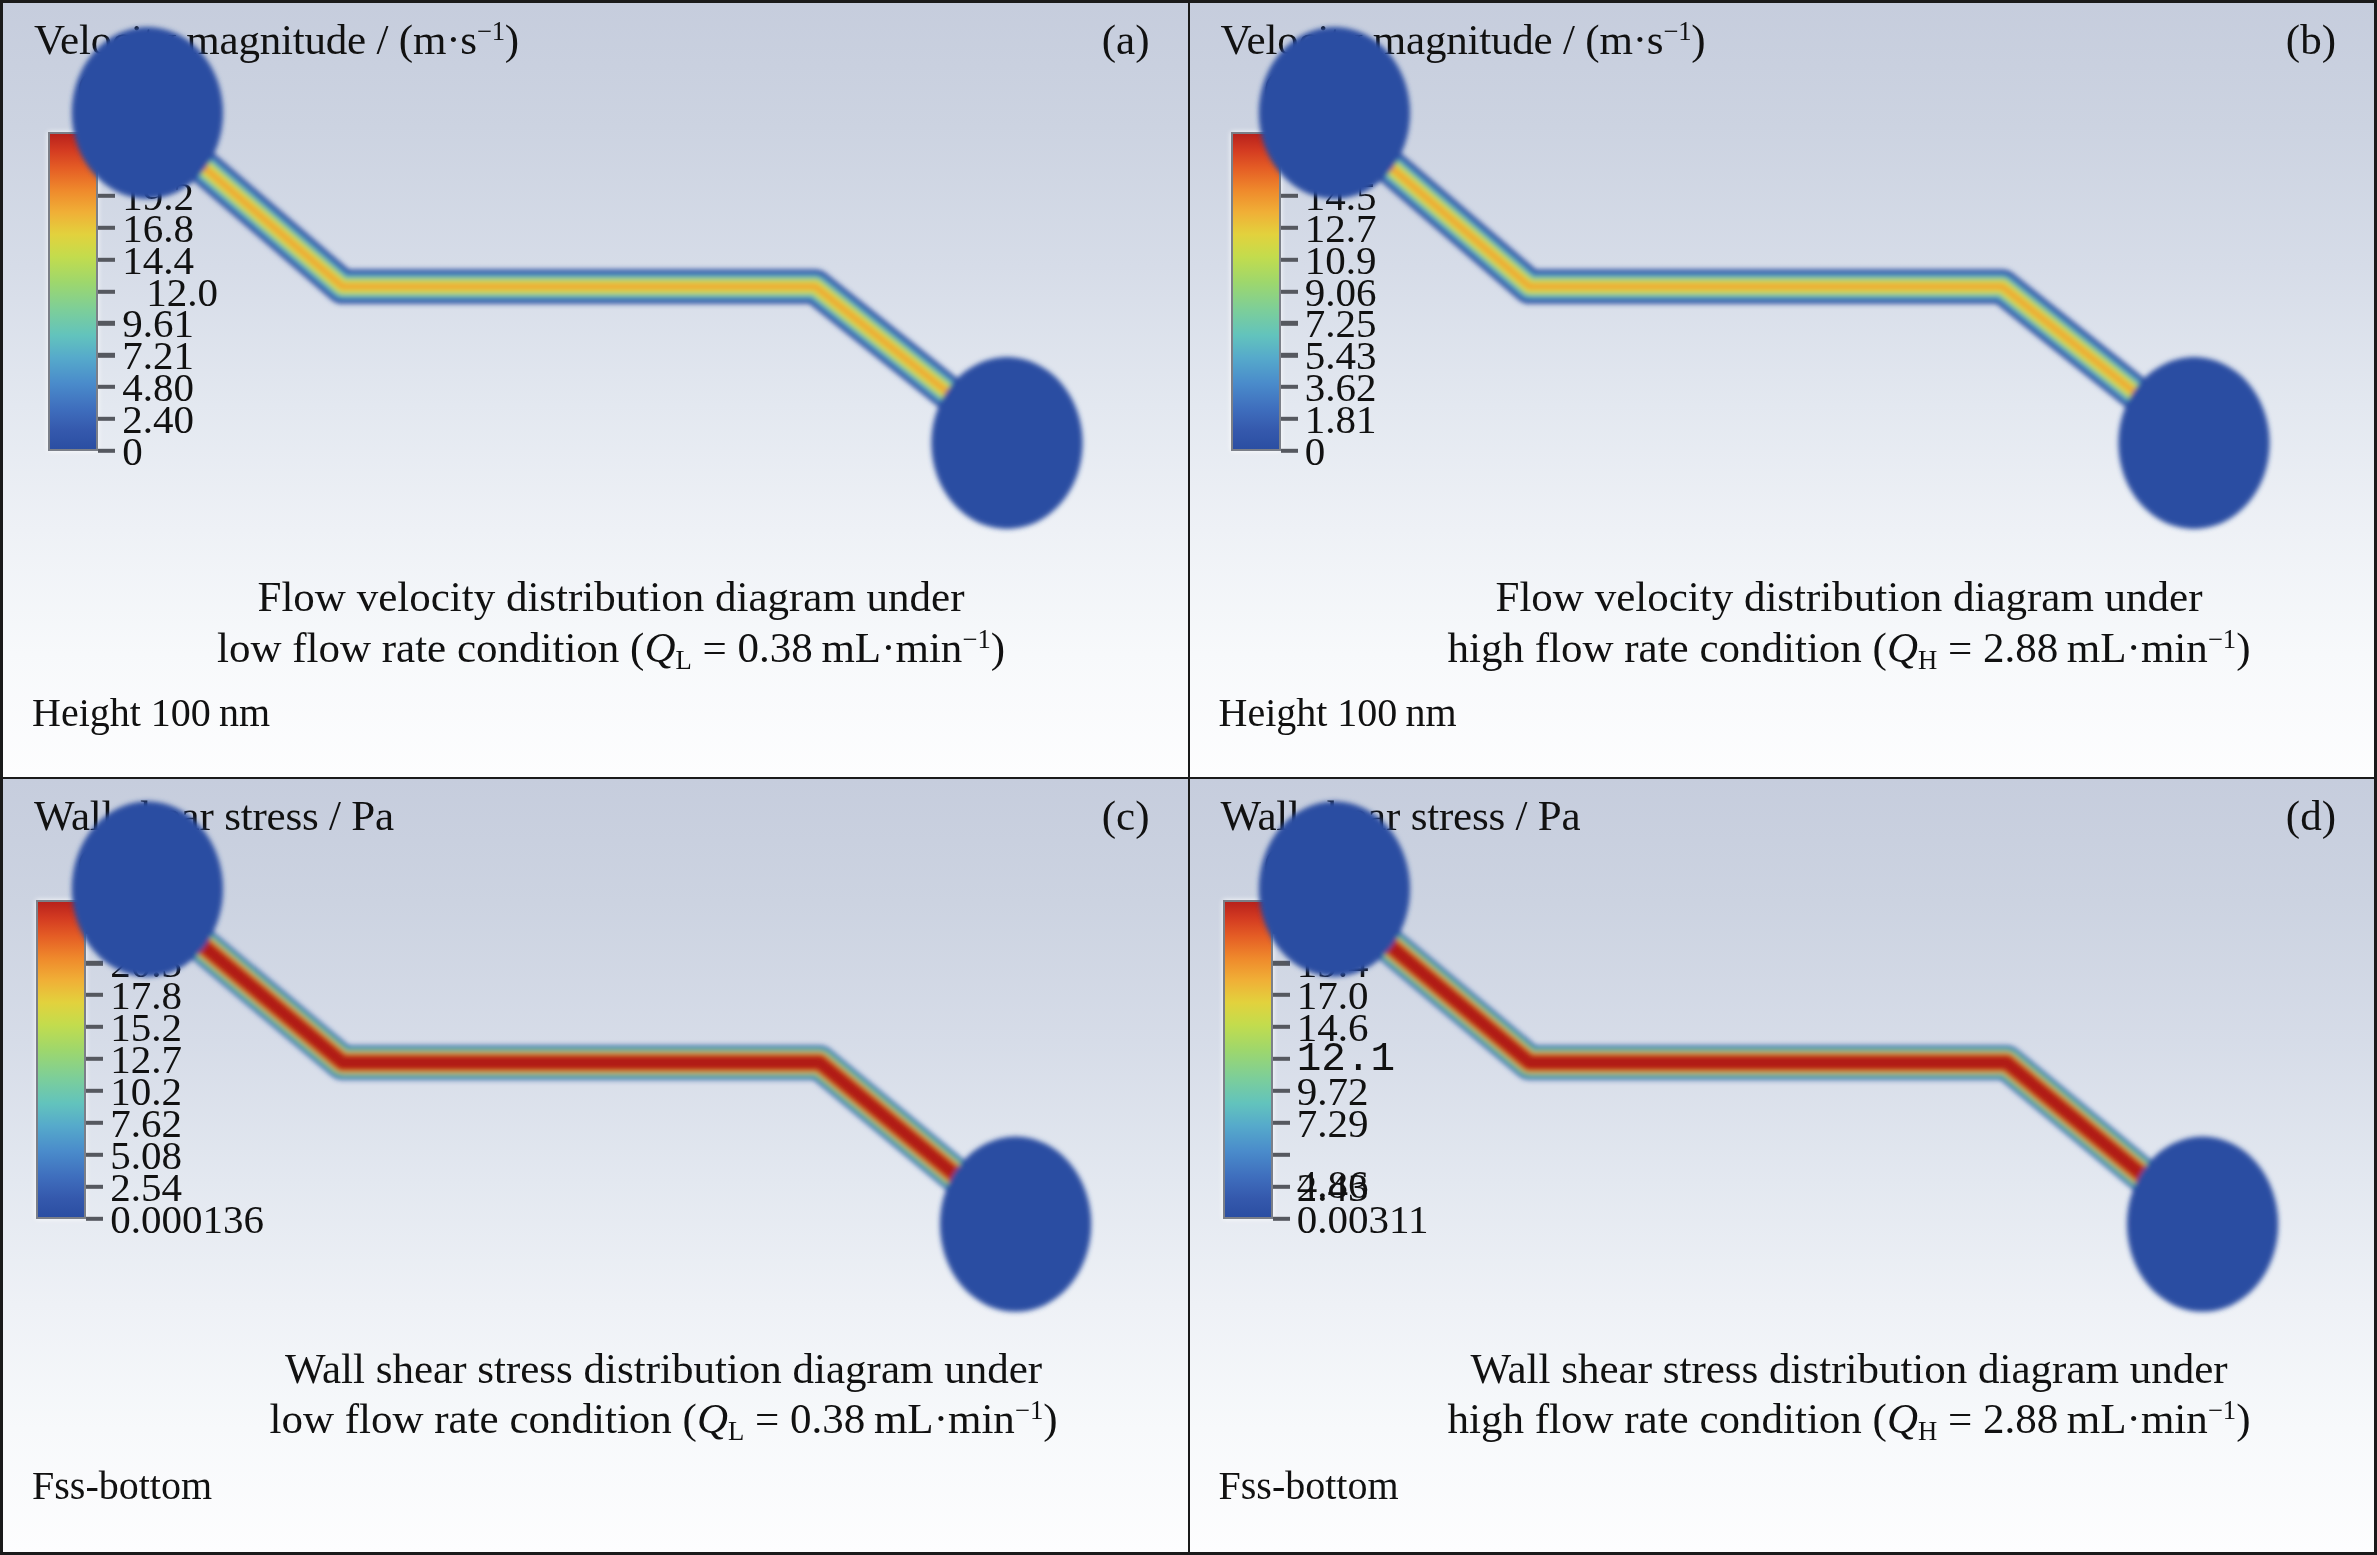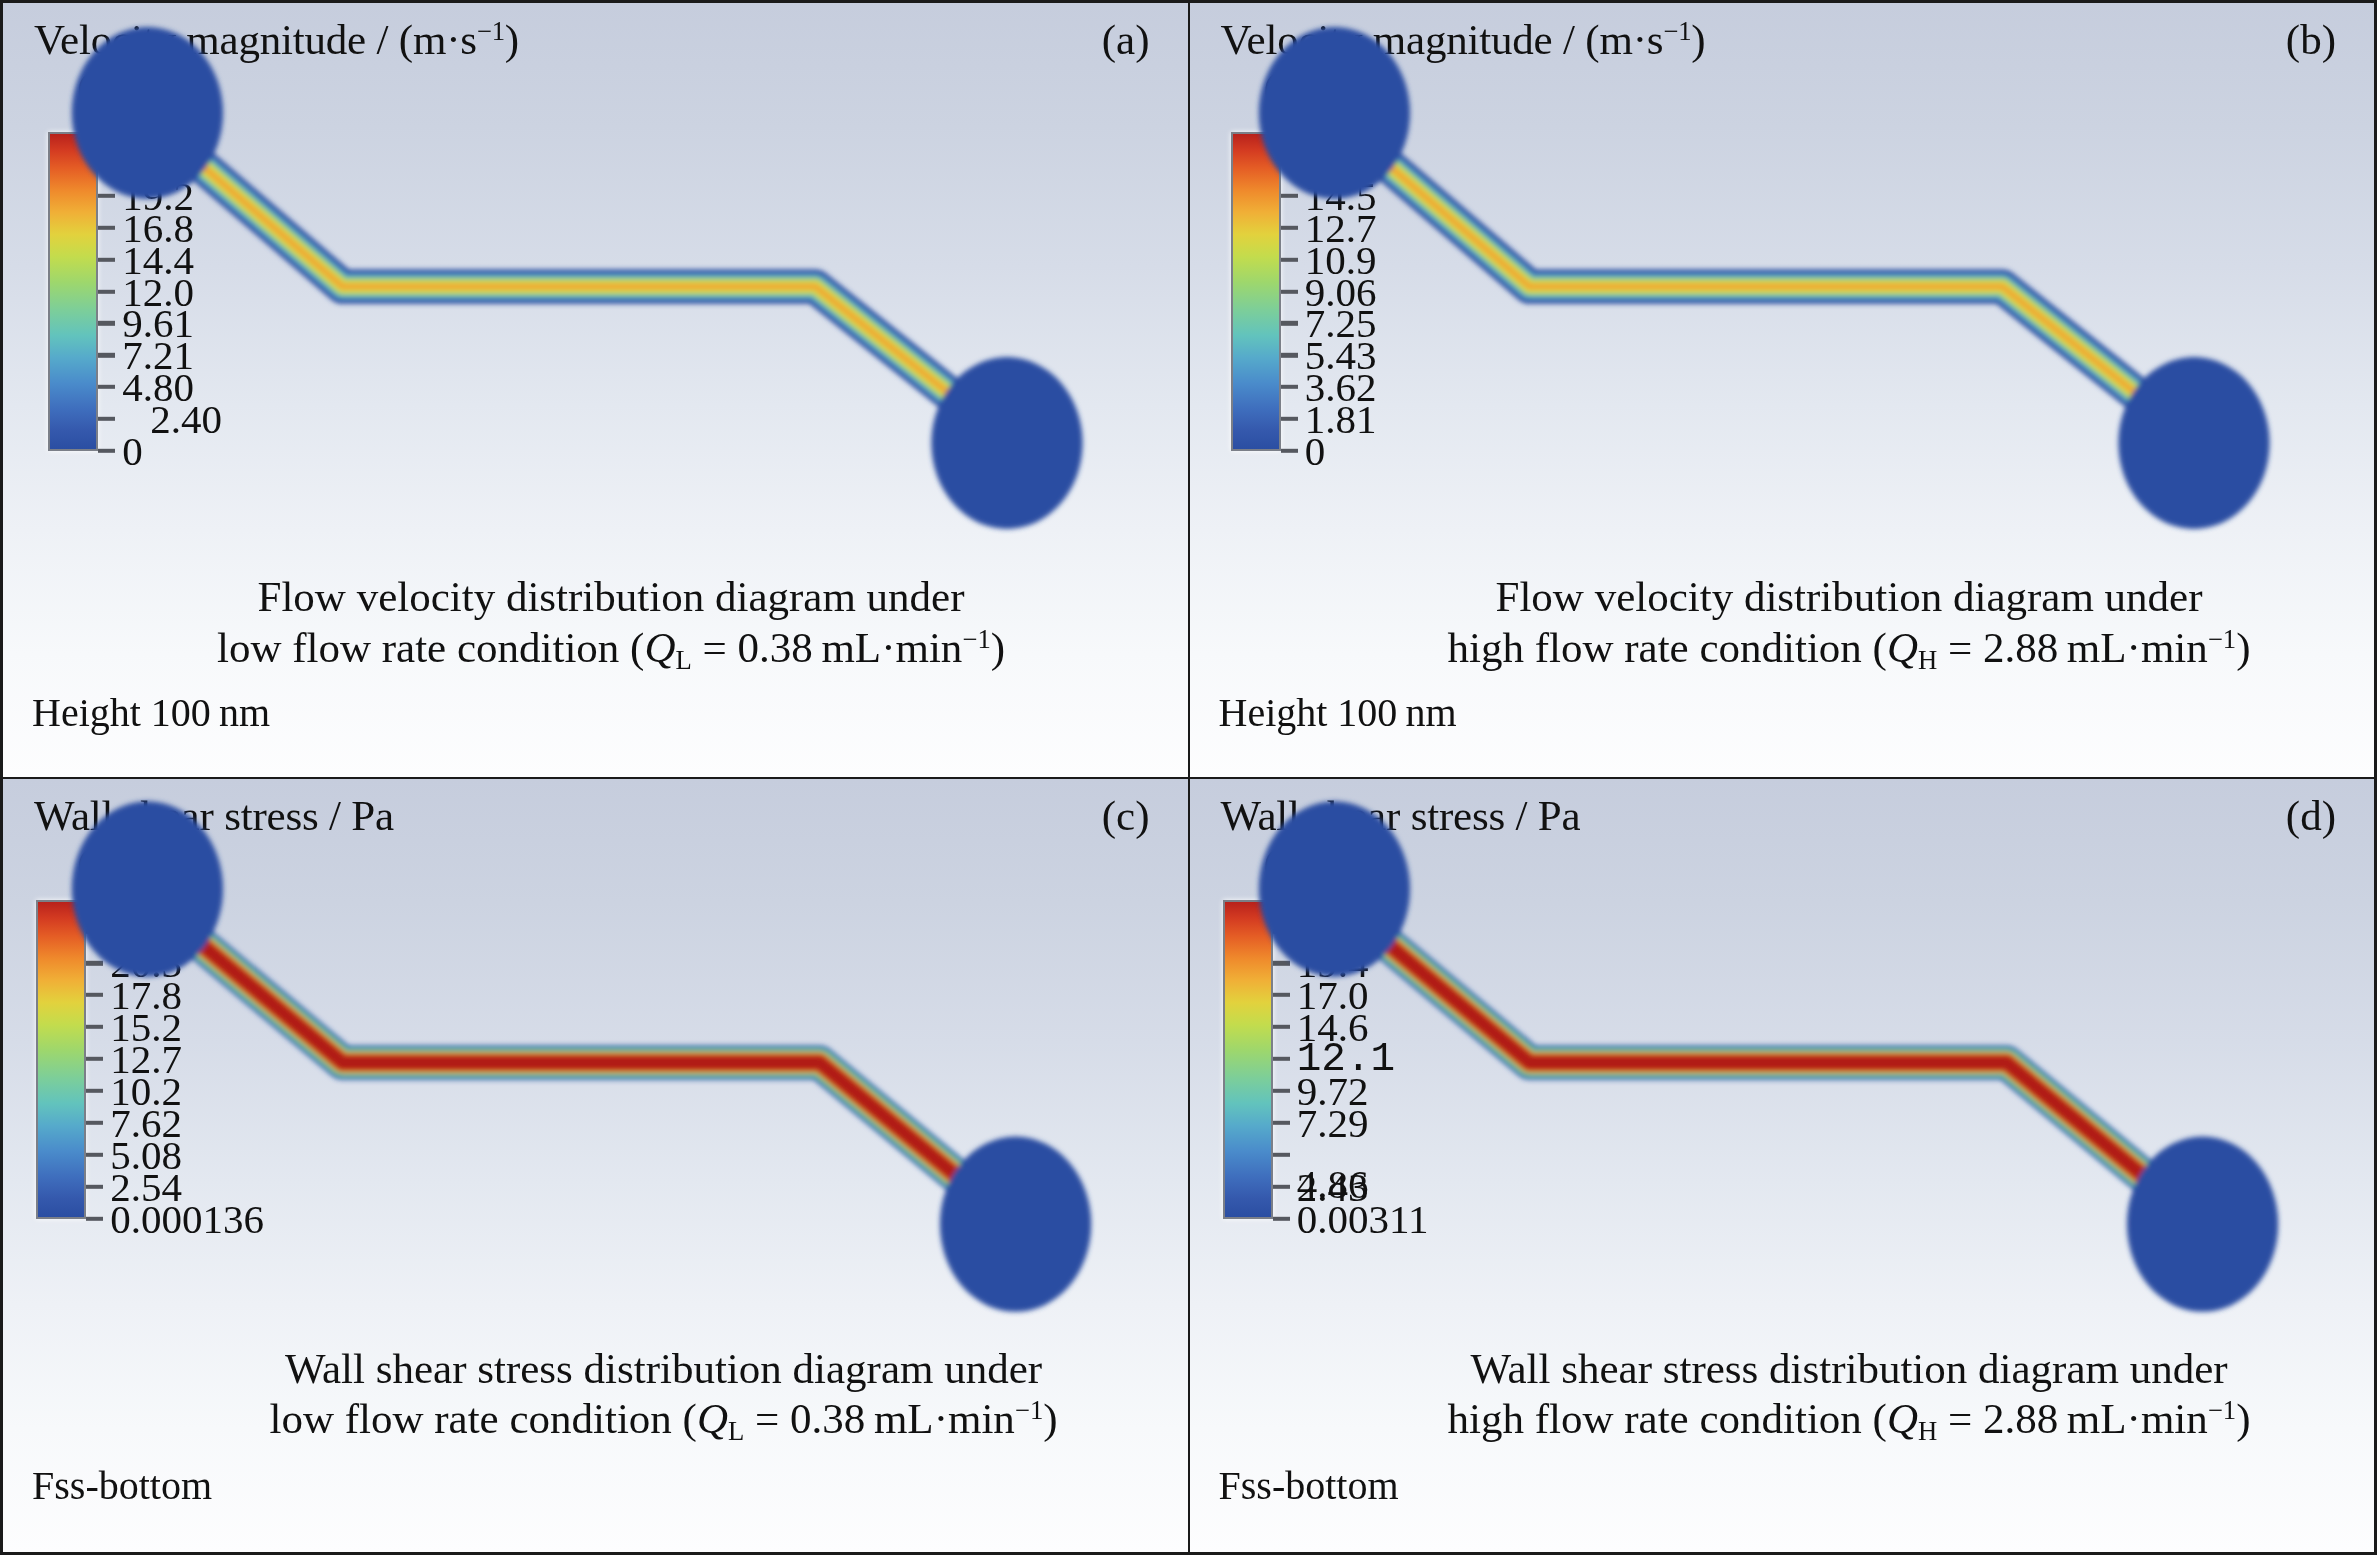--- a/index.html
+++ b/index.html
@@ -179,25 +179,25 @@
           <div class="tickmark" style="top: 80%;"></div>
           <div class="tickmark" style="top: 90%;"></div>
           <div class="tickmark" style="top: 100%;"></div>
         </div>
       <div class="labels">
           <div class="cb-label" style="top: 0%;">24.0</div>
           <div class="cb-label" style="top: 10%;">21.6</div>
           <div class="cb-label" style="top: 20%;">19.2</div>
           <div class="cb-label" style="top: 30%;">16.8</div>
           <div class="cb-label" style="top: 40%;">14.4</div>
-          <div class="cb-label" style="top: 50%;">12.0</div>
+          <div class="cb-label" style="top: 50%; margin-left: 24px;">12.0</div>
           <div class="cb-label" style="top: 60%;">9.61</div>
           <div class="cb-label" style="top: 70%;">7.21</div>
           <div class="cb-label" style="top: 80%;">4.80</div>
-          <div class="cb-label" style="top: 90%; margin-left: 28px;">2.40</div>
+          <div class="cb-label" style="top: 90%;">2.40</div>
           <div class="cb-label" style="top: 100%;">0</div>
         </div>
     </div>
 
     <div class="foot-note" style="top:686px;">Height 100 nm</div>
 
     <div class="caption" style="left:155px; top:569px; width:906px;">
       <span class="ln">Flow velocity distribution diagram under</span>
       <span class="ln"><span>low flow rate condition (</span><i>Q</i><sub>L</sub><span> = 0.38 mL·min</span><sup>−1</sup><span>)</span></span>
     </div>

